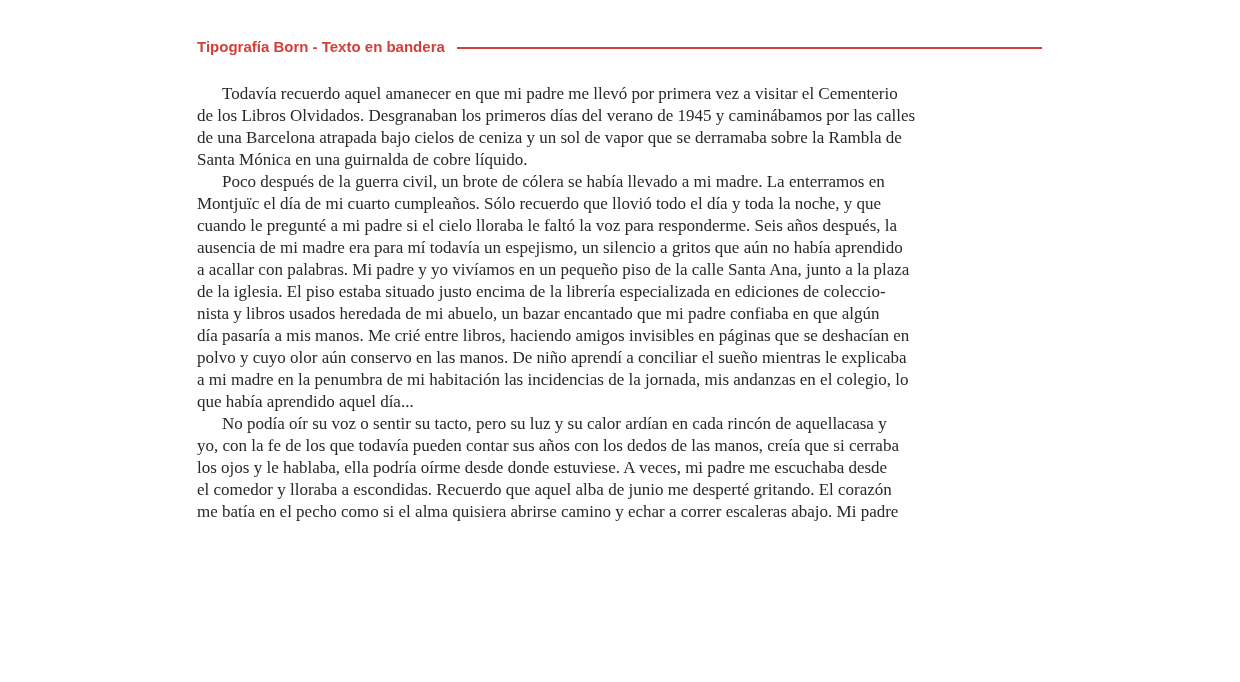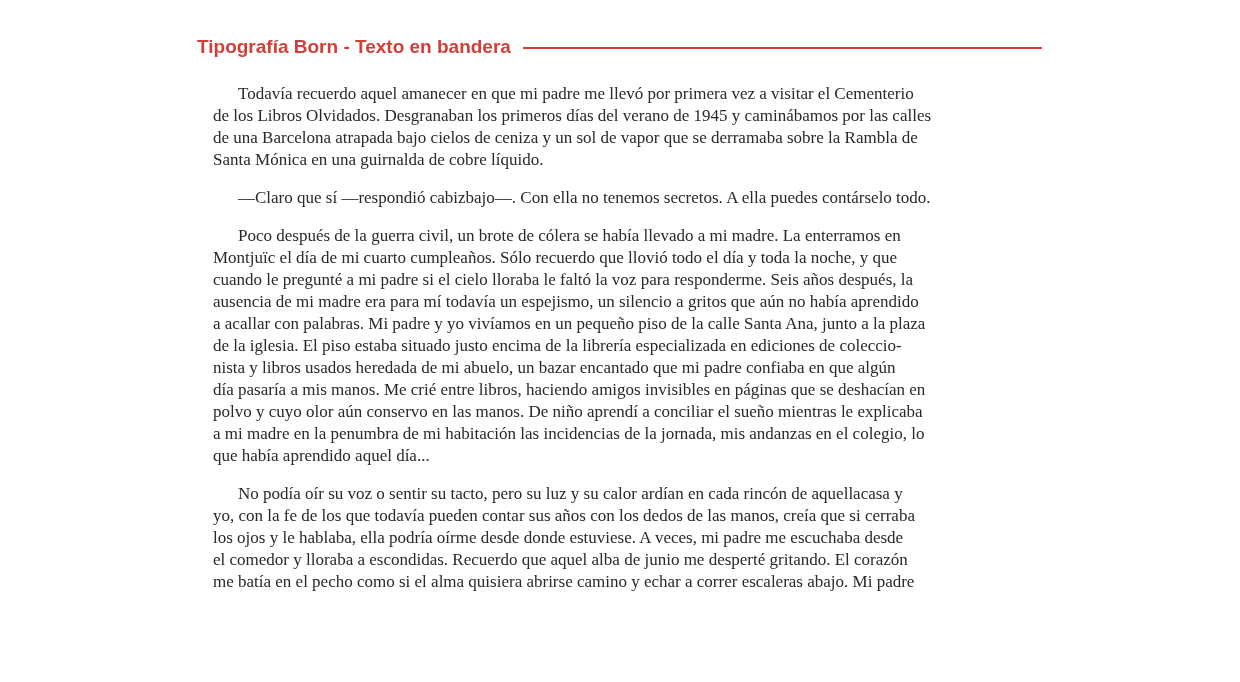--- a/index.html
+++ b/index.html
@@ -27,59 +27,58 @@
   .title-row{
     display:flex;
     align-items:center;
     gap:12px;
     height:22px;
   }
   .title{
     margin:0;
     font-family:"Liberation Sans", sans-serif;
     font-weight:bold;
-    font-size:19px;
+    font-size:15px;
     line-height:22px;
     color:var(--red);
     white-space:nowrap;
     text-align:right;
   }
   .rule{
     flex:1;
     height:2px;
     background:var(--red);
     margin-top:2px;
   }
   .body-text{
     margin-top:25px;
     font-size:17px;
     line-height:22px;
     color:var(--ink);
   }
   .body-text p{
-    margin:16px;
+    margin:0;
     white-space:pre;
     text-indent:25px;
   }
 </style>
 </head>
 <body>
 
 <div class="page">
   <div class="content">
     <div class="title-row">
       <h1 class="title">Tipografía Born - Texto en bandera</h1>
       <div class="rule"></div>
     </div>
     <div class="body-text">
         <p>Todavía recuerdo aquel amanecer en que mi padre me llevó por primera vez a visitar el Cementerio
 de los Libros Olvidados. Desgranaban los primeros días del verano de 1945 y caminábamos por las calles
 de una Barcelona atrapada bajo cielos de ceniza y un sol de vapor que se derramaba sobre la Rambla de
 Santa Mónica en una guirnalda de cobre líquido.</p>
-        <p>—Claro que sí —respondió cabizbajo—. Con ella no tenemos secretos. A ella puedes contárselo todo.</p>
         <p>Poco después de la guerra civil, un brote de cólera se había llevado a mi madre. La enterramos en
 Montjuïc el día de mi cuarto cumpleaños. Sólo recuerdo que llovió todo el día y toda la noche, y que
 cuando le pregunté a mi padre si el cielo lloraba le faltó la voz para responderme. Seis años después, la
 ausencia de mi madre era para mí todavía un espejismo, un silencio a gritos que aún no había aprendido
 a acallar con palabras. Mi padre y yo vivíamos en un pequeño piso de la calle Santa Ana, junto a la plaza
 de la iglesia. El piso estaba situado justo encima de la librería especializada en ediciones de coleccio-
 nista y libros usados heredada de mi abuelo, un bazar encantado que mi padre confiaba en que algún
 día pasaría a mis manos. Me crié entre libros, haciendo amigos invisibles en páginas que se deshacían en
 polvo y cuyo olor aún conservo en las manos. De niño aprendí a conciliar el sueño mientras le explicaba
 a mi madre en la penumbra de mi habitación las incidencias de la jornada, mis andanzas en el colegio, lo

